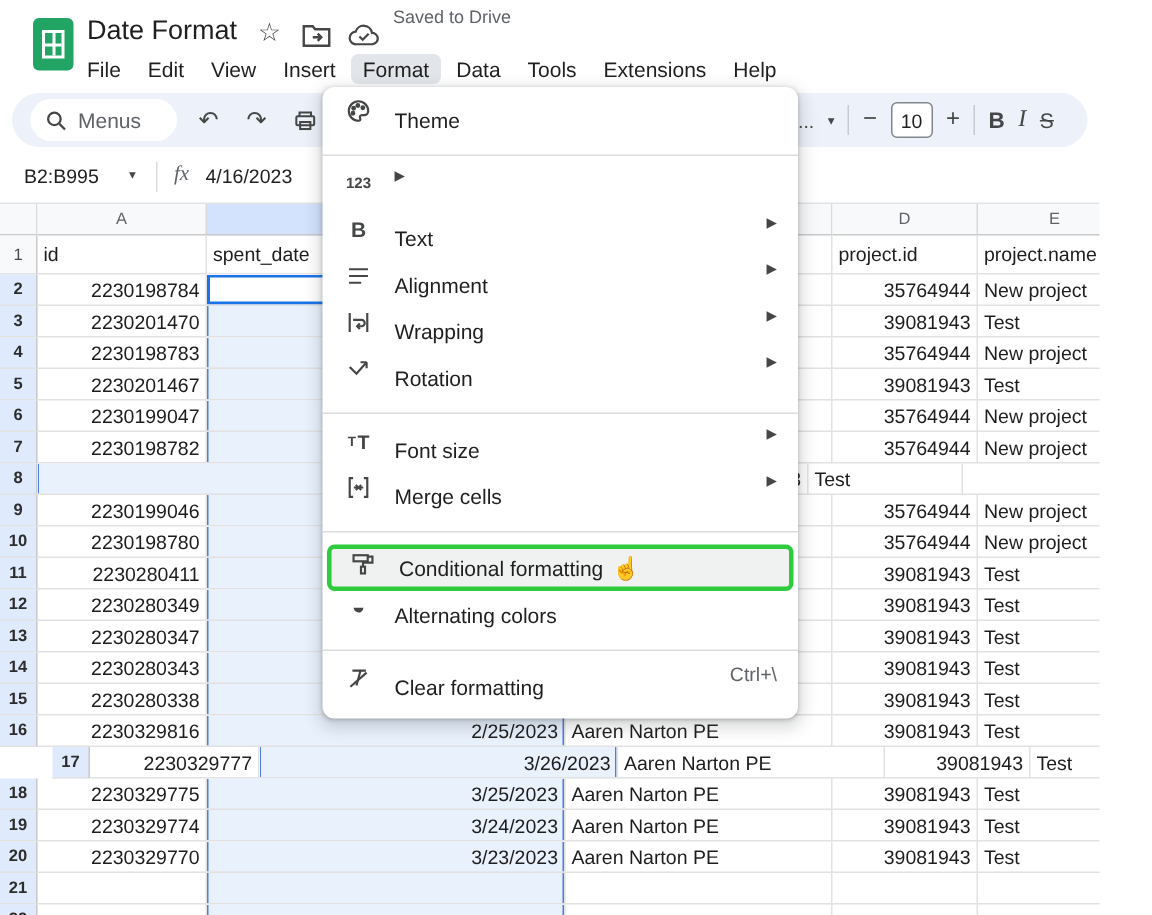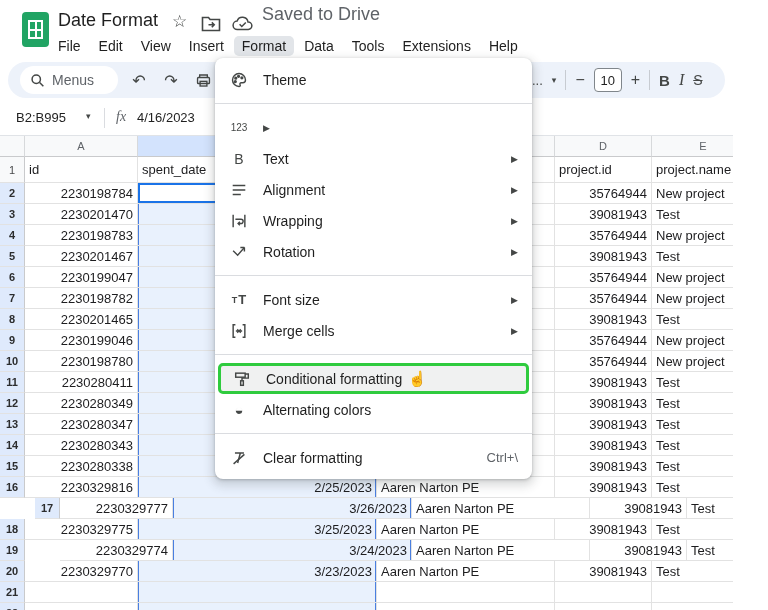--- a/index.html
+++ b/index.html
@@ -8,21 +8,21 @@
   .stage { position:relative; width:733px; height:610px; overflow:hidden; background:#fff; }
 
   
   .appbar { position:absolute; left:0; top:0; width:768px; height:60px; background:#fff; }
   .logo { position:absolute; left:22px; top:12px; width:27px; height:35px; background:#21a464; border-radius:4px; }
   .logo .tbl { position:absolute; left:6px; top:8px; width:15px; height:19px; border:2px solid #fff;
     background: linear-gradient(#fff,#fff) center/100% 2px no-repeat, linear-gradient(#fff,#fff) center/2px 100% no-repeat; }
   .doc-title { position:absolute; left:58px; top:10px; font-size:18px; color:#1f1f1f; }
   .star { position:absolute; left:172px; top:11px; font-size:17px; color:#444746; }
   .appicon { position:absolute; top:15px; color:#444746; }
-  .saved { position:absolute; left:262px; top:4px; font-size:18px; color:#5f6368; }
+  .saved { position:absolute; left:262px; top:4px; font-size:12px; color:#5f6368; }
   .menubar { position:absolute; left:50px; top:34px; height:24px; display:flex; align-items:center; }
   .menubar .mitem { font-size:14px; color:#1f1f1f; padding:2px 8px; margin-right:2px; border-radius:5px; cursor:default; }
   .menubar .mitem.active { background:#e2e5e9; }
 
   
   .toolbar { position:absolute; left:8px; right:8px; top:62px; height:36px; background:#edf2fa; border-radius:18px; }
   .menus-pill { position:absolute; left:12px; top:4px; height:28px; width:98px; background:#fff; border-radius:14px;
     display:flex; align-items:center; padding:0 10px; gap:7px; }
   .menus-pill span { font-size:14px; color:#5f6368; }
   .tb-ic { position:absolute; top:8px; width:22px; height:20px; display:flex; align-items:center; justify-content:center;
@@ -57,29 +57,29 @@
     border-right:1px solid #c9cacc; border-bottom:1px solid #e2e2e2; }
   .rh.sel { background:#dfeafc; font-weight:700; color:#2c2d2e; }
   .hcell.hsel { background:#d3e3fd; }
   .cell.bsel { background:#e9f1fd; box-shadow: inset 1px 0 0 #4a7fe0, inset -1px 0 0 #4a7fe0; }
   .cell.bactive { background:#fff; box-shadow: inset 0 0 0 2px #1a73e8; }
 
   
   .menu { position:absolute; left:215px; top:58px; width:317px; height:421px; background:#fff; border-radius:8px; z-index:20;
     box-shadow:0 1px 3px rgba(60,64,67,.3), 0 4px 10px 3px rgba(60,64,67,.18); padding:6px 0; }
   .menu .divider { border-top:1px solid #dadce0; margin:8px 0; }
-  .mi { height:31px; display:flex; align-items:center; padding:0 14px 0 14px; cursor:default; }
+  .mi { height:31px; display:flex; padding:0 14px 0 14px; cursor:default; }
   .mi .icon { width:20px; height:20px; display:flex; align-items:center; justify-content:center; color:#444746;
     margin-right:14px; flex:none; }
   .mi .label { font-size:14px; color:#1f1f1f; flex:1; display:flex; align-items:center; gap:6px; }
   .mi .subarrow { font-size:9px; color:#444746; }
   .mi .shortcut { font-size:13px; color:#5f6368; }
   .mi.highlight { background:#f0f1f1; border-radius:5px; margin:0 3px; padding:0 11px; }
   .hand { font-size:15px; color:#3c4043; }
-  .ticon { font-weight:400; font-size:10px; letter-spacing:0; color:#444746; }
+  .ticon { font-weight:700; font-size:10px; letter-spacing:0; color:#444746; }
   .ticon.big { font-size:14px; }
   .fsize-t1 { font-size:9px; font-weight:700; }
   .fsize-t2 { font-size:13px; font-weight:700; margin-left:1px; }
   svg { display:block; }
 </style>
 </head>
 <body>
 
 <div class="stage">
 
@@ -233,21 +233,20 @@
         <div class="cell rh sel" style="width: 25px; flex: 0 0 25px;">7</div>
         <div class="cell num" style="width: 113px; flex: 0 0 113px;">2230198782</div>
         <div class="cell bsel" style="width: 239px; flex: 0 0 239px;"></div>
         <div class="cell" style="width: 178px; flex: 0 0 178px;"></div>
         <div class="cell num" style="width: 97px; flex: 0 0 97px;">35764944</div>
         <div class="cell" style="width: 103px; flex: 0 0 103px;">New project</div>
         <div class="cell" style="flex: 1 1 0%;"></div>
       </div>
       <div class="grow" style="height: 21px;">
         <div class="cell rh sel" style="width: 25px; flex: 0 0 25px;">8</div>
-        <div class="cell num" style="width: 113px; flex: 0 0 113px;">2230201465</div>
         <div class="cell bsel" style="width: 239px; flex: 0 0 239px;"></div>
         <div class="cell" style="width: 178px; flex: 0 0 178px;"></div>
         <div class="cell num" style="width: 97px; flex: 0 0 97px;">39081943</div>
         <div class="cell" style="width: 103px; flex: 0 0 103px;">Test</div>
         <div class="cell" style="flex: 1 1 0%;"></div>
       </div>
       <div class="grow" style="height: 21px;">
         <div class="cell rh sel" style="width: 25px; flex: 0 0 25px;">9</div>
         <div class="cell num" style="width: 113px; flex: 0 0 113px;">2230199046</div>
         <div class="cell bsel" style="width: 239px; flex: 0 0 239px;"></div>
@@ -332,21 +331,21 @@
         <div class="cell rh sel" style="width: 25px; flex: 0 0 25px;">18</div>
         <div class="cell num" style="width: 113px; flex: 0 0 113px;">2230329775</div>
         <div class="cell num bsel" style="width: 239px; flex: 0 0 239px;">3/25/2023</div>
         <div class="cell" style="width: 178px; flex: 0 0 178px;">Aaren Narton PE</div>
         <div class="cell num" style="width: 97px; flex: 0 0 97px;">39081943</div>
         <div class="cell" style="width: 103px; flex: 0 0 103px;">Test</div>
         <div class="cell" style="flex: 1 1 0%;"></div>
       </div>
       <div class="grow" style="height: 21px;">
         <div class="cell rh sel" style="width: 25px; flex: 0 0 25px;">19</div>
-        <div class="cell num" style="width: 113px; flex: 0 0 113px; margin-left: 35px;">2230329774</div>
+        <div class="cell num" style="width: 113px; flex: 0 0 113px;">2230329774</div>
         <div class="cell num bsel" style="width: 239px; flex: 0 0 239px;">3/24/2023</div>
         <div class="cell" style="width: 178px; flex: 0 0 178px;">Aaren Narton PE</div>
         <div class="cell num" style="width: 97px; flex: 0 0 97px;">39081943</div>
         <div class="cell" style="width: 103px; flex: 0 0 103px;">Test</div>
         <div class="cell" style="flex: 1 1 0%;"></div>
       </div>
       <div class="grow" style="height: 21px;">
         <div class="cell rh sel" style="width: 25px; flex: 0 0 25px;">20</div>
         <div class="cell num" style="width: 113px; flex: 0 0 113px;">2230329770</div>
         <div class="cell num bsel" style="width: 239px; flex: 0 0 239px;">3/23/2023</div>

